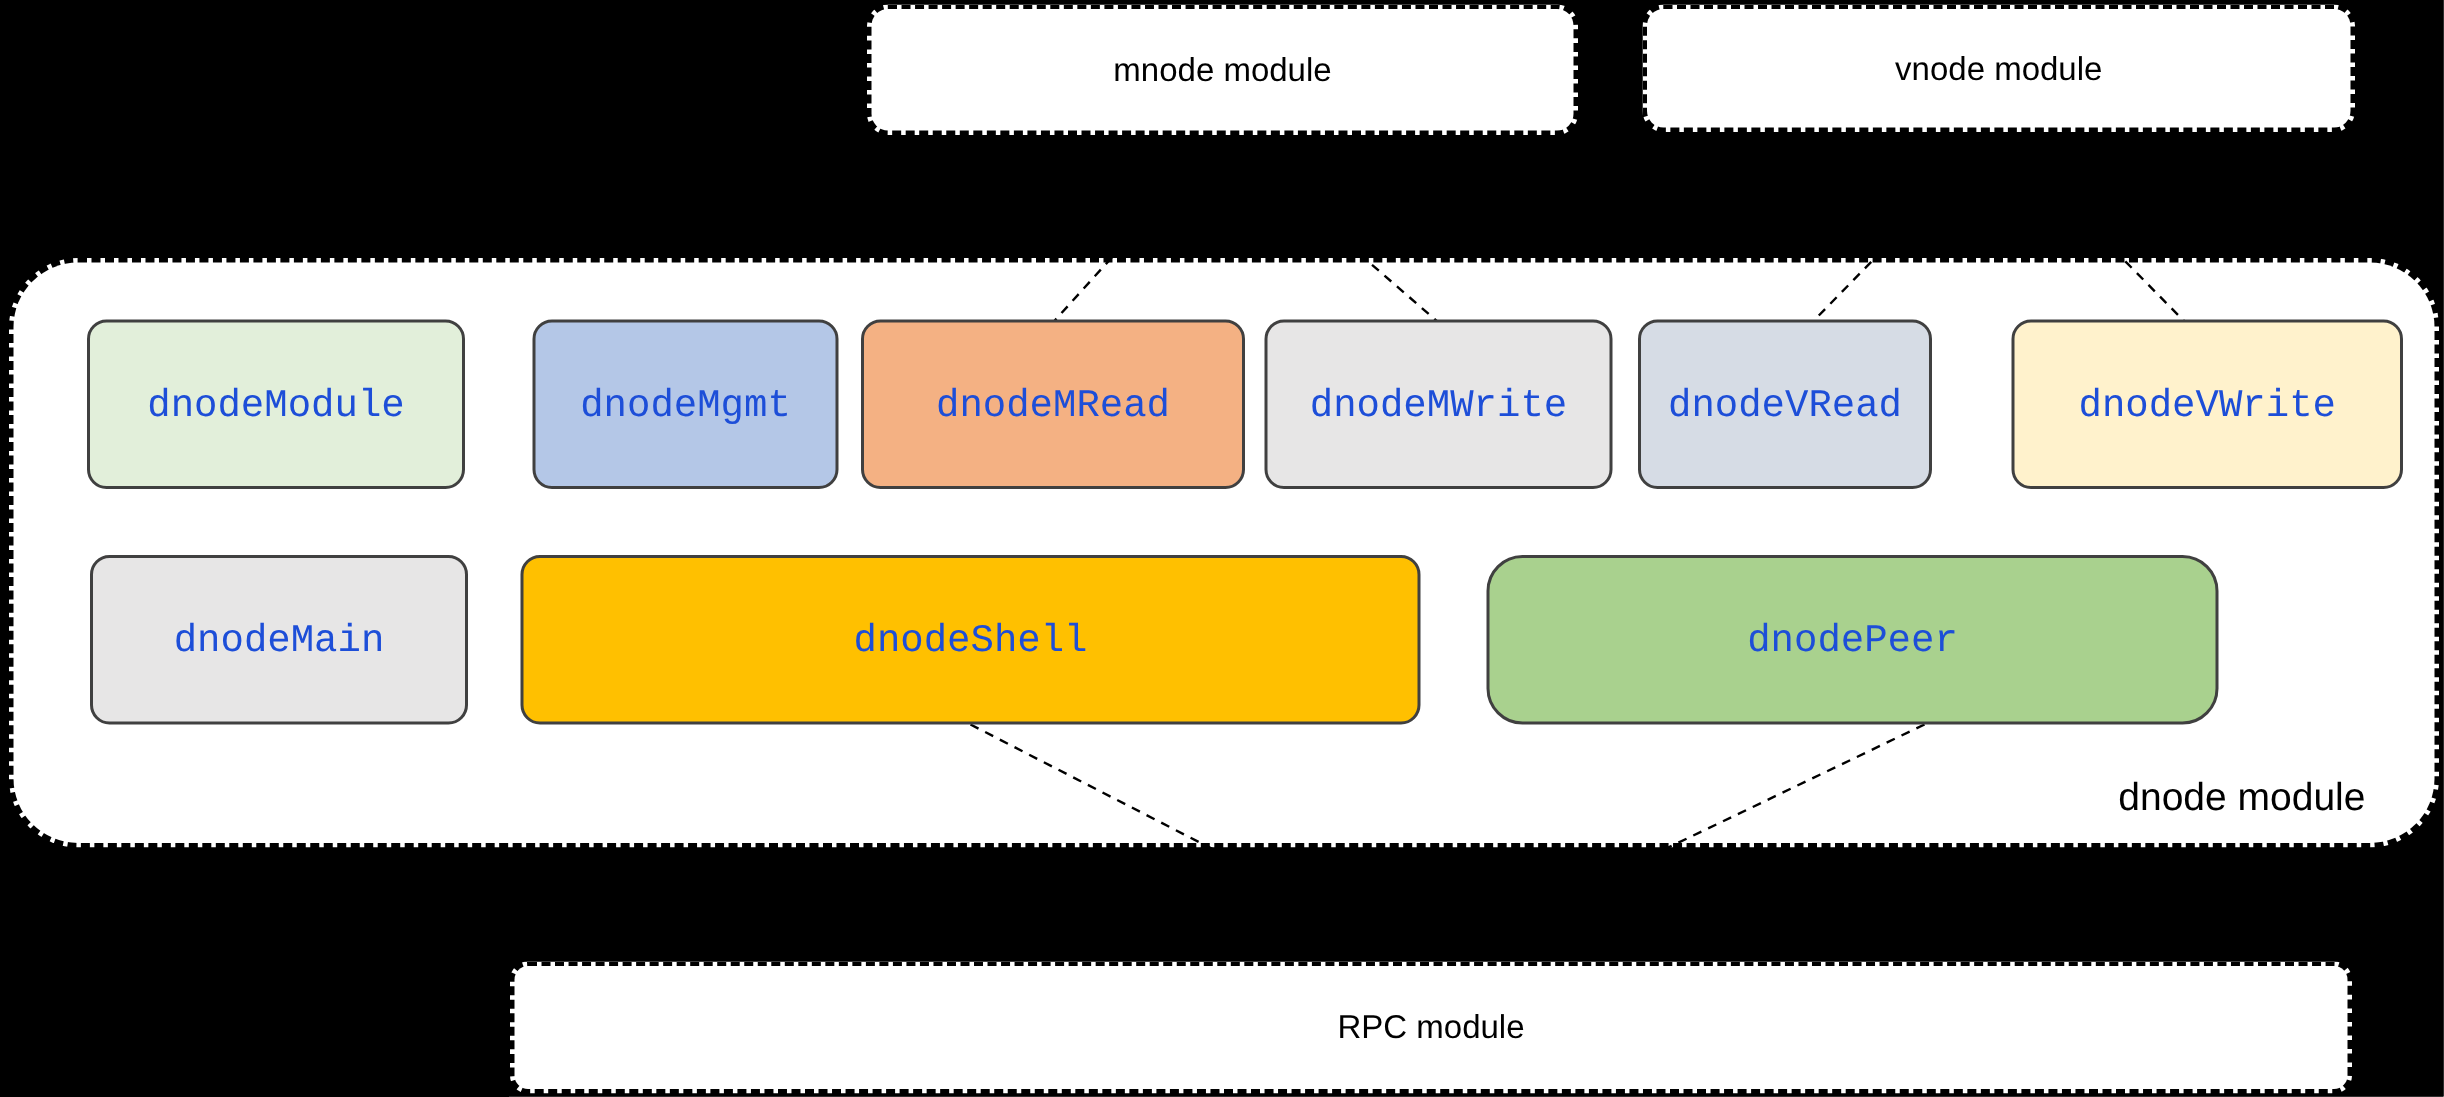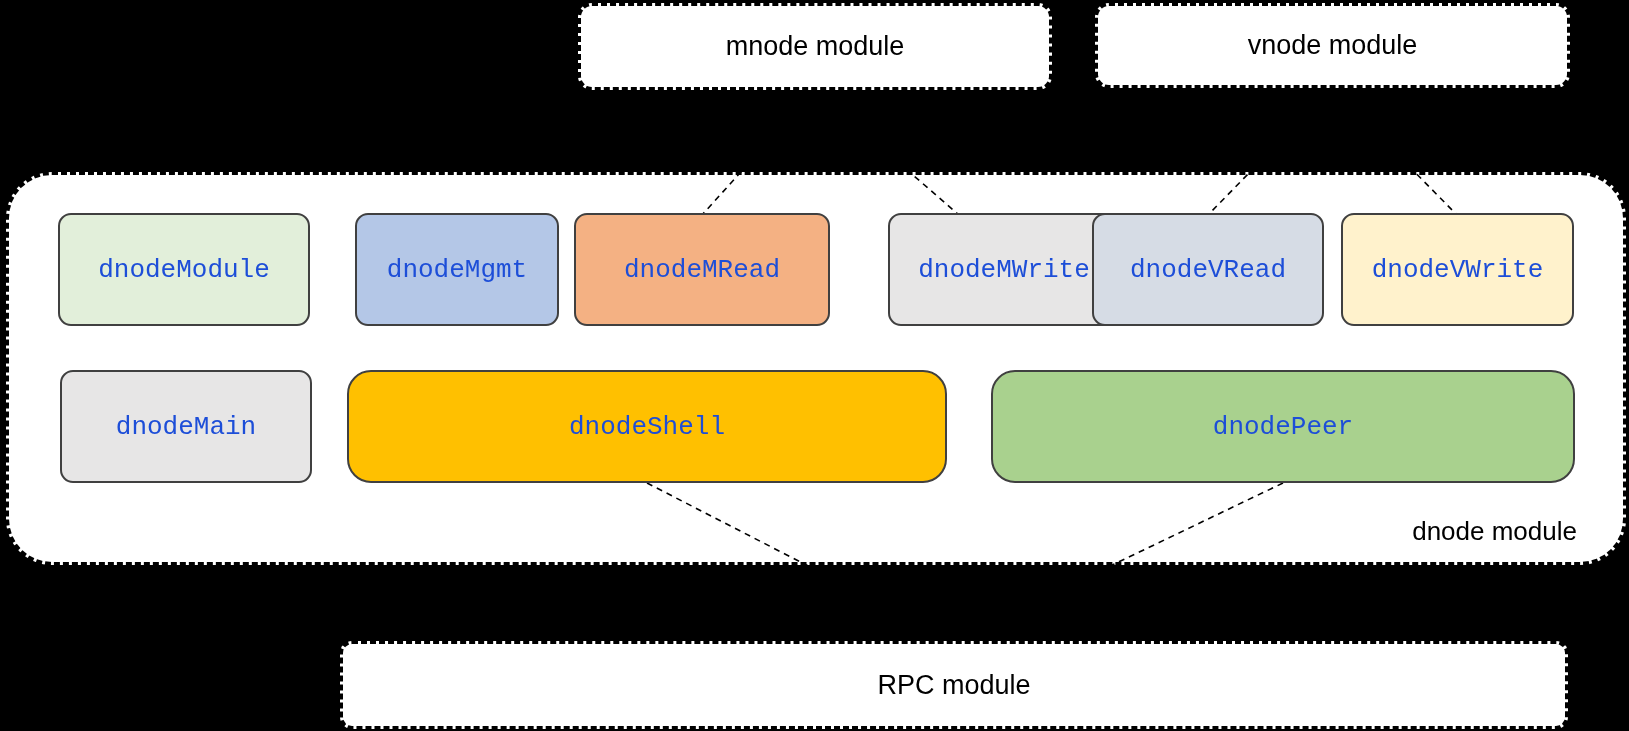--- a/index.html
+++ b/index.html
@@ -17,21 +17,21 @@
   }
   
   .module-box {
     position: absolute;
     background: #ffffff;
     border: 3px dashed #000000;
     border-radius: 14px;
     display: flex;
     align-items: center;
     justify-content: center;
-    font-size: 27px;
+    font-size: 22px;
     color: #000000;
     z-index: 3;
     box-sizing: border-box;
   }
   .mnode { left: 578px; top: 3px;  width: 474px;  height: 87px; }
   .vnode { left: 1095px; top: 3px; width: 475px;  height: 85px; }
   .rpc   { left: 340px; top: 641px; width: 1228px; height: 88px; border-radius: 12px; }
 
   
   .dnode-container {
@@ -79,25 +79,25 @@
     z-index: 3;
     box-sizing: border-box;
     font-family: Liberation Mono, monospace;
   }
   .row1 { top: 213px; height: 113px; }
   .row2 { top: 370px; height: 113px; align-items: center; }
   .b-module { left: 58px;   width: 252px; }
   .b-mgmt   { left: 355px;  width: 204px; }
   .b-mread  { left: 574px;  width: 256px; }
   .b-mwrite { left: 843px;  width: 232px; }
-  .b-vread  { left: 1092px; width: 232px; }
-  .b-vwrite { left: 1341px; width: 233px; }
+  .b-vread  { left: 1092px; width: 196px; }
+  .b-vwrite { left: 1341px; width: 261px; }
   .b-main   { left: 60px;   width: 252px; }
   .b-shell  { left: 347px;  width: 600px; border-radius: 24px; }
-  .b-peer   { left: 991px;  width: 584px; border-radius: 24px; }
+  .b-peer   { left: 991px;  width: 488px; border-radius: 24px; }
 </style>
 </head>
 <body>
 
 <div class="stage">
 
   <div class="module-box mnode">
     <span>mnode module</span>
   </div>
   <div class="module-box vnode">
@@ -117,34 +117,34 @@
 
   <div class="node-box row1 b-module" style="background-color: rgb(226, 239, 218);">
     <span>dnodeModule</span>
   </div>
   <div class="node-box row1 b-mread" style="background-color: rgb(244, 177, 131);">
     <span>dnodeMRead</span>
   </div>
   <div class="node-box row1 b-mgmt" style="background-color: rgb(180, 199, 231);">
     <span>dnodeMgmt</span>
   </div>
-  <div class="node-box row1 b-mwrite" style="background-color: rgb(231, 230, 230); margin-left: 45px;">
+  <div class="node-box row1 b-mwrite" style="background-color: rgb(231, 230, 230);">
     <span>dnodeMWrite</span>
   </div>
   <div class="node-box row1 b-vread" style="background-color: rgb(214, 220, 229);">
     <span>dnodeVRead</span>
   </div>
   <div class="node-box row1 b-vwrite" style="background-color: rgb(255, 242, 204);">
     <span>dnodeVWrite</span>
   </div>
 
   <div class="node-box row2 b-main" style="background-color: rgb(231, 230, 230);">
     <span>dnodeMain</span>
   </div>
-  <div class="node-box row2 b-shell" style="background-color: rgb(255, 192, 0);">
+  <div class="node-box row2 b-shell" style="background-color: rgb(255, 192, 0); border-radius: 13px;">
     <span>dnodeShell</span>
   </div>
   <div class="node-box row2 b-peer" style="background-color: rgb(169, 209, 142);">
     <span>dnodePeer</span>
   </div>
 
   <div class="dnode-label">dnode module</div>
 
   <div class="module-box rpc">
     <span>RPC module</span>

